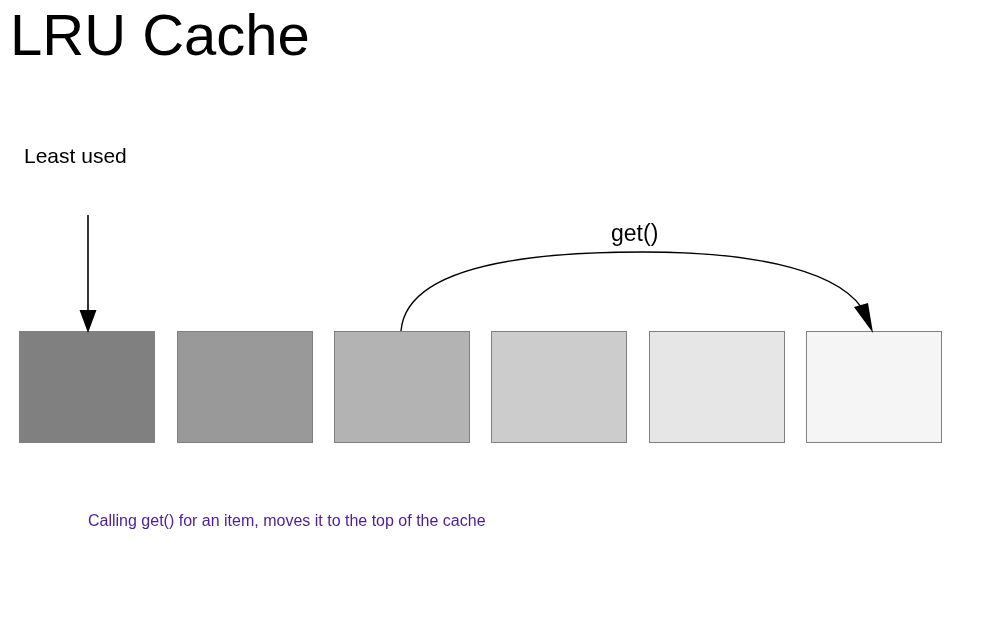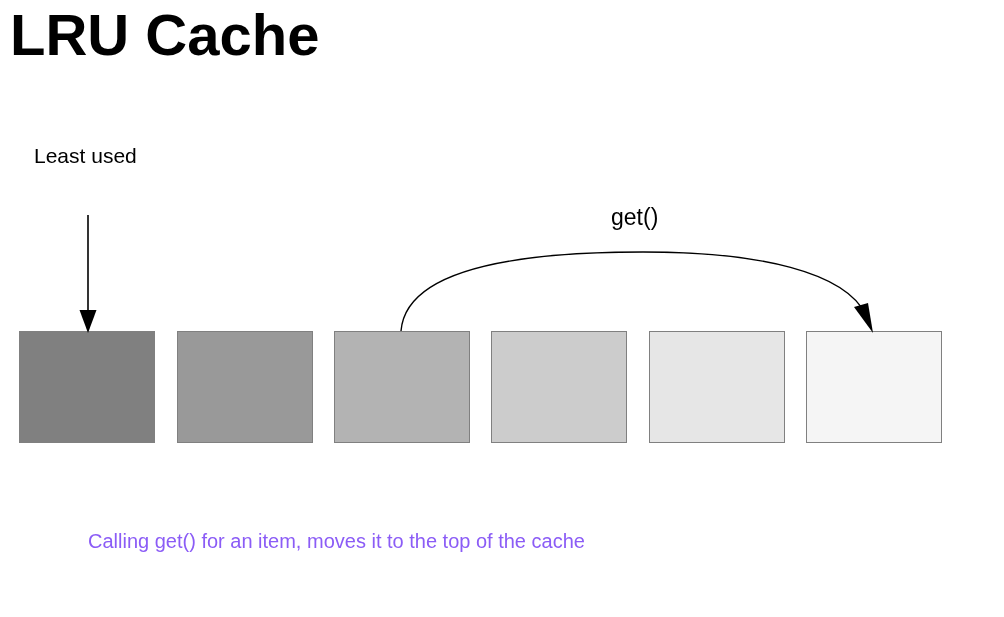--- a/index.html
+++ b/index.html
@@ -17,50 +17,49 @@
     height: 617px;
     background: #ffffff;
     overflow: hidden;
   }
   #title {
     position: absolute;
     left: 10px;
     top: 0px;
     font-size: 58px;
     line-height: 70px;
-    font-weight: 700;
+    font-weight: 400;
     color: #000000;
     white-space: nowrap;
   }
   #least-used-label {
     position: absolute;
     left: 24px;
     top: 140px;
     font-size: 21px;
     line-height: 31px;
     color: #000000;
     white-space: nowrap;
-    margin-left: 10px;
   }
   #get-label {
     position: absolute;
     left: 611px;
-    top: 203px;
+    top: 219px;
     font-size: 23px;
     line-height: 28px;
     color: #000000;
     white-space: nowrap;
   }
   #caption {
     position: absolute;
     left: 88px;
-    top: 526px;
-    font-size: 20px;
+    top: 506px;
+    font-size: 16px;
     line-height: 30px;
-    color: #8b5cf6;
+    color: #4c1d95;
     white-space: nowrap;
   }
   .cache-box {
     position: absolute;
     top: 331px;
     width: 136px;
     height: 112px;
     box-sizing: border-box;
     border: 1px solid #808080;
   }

